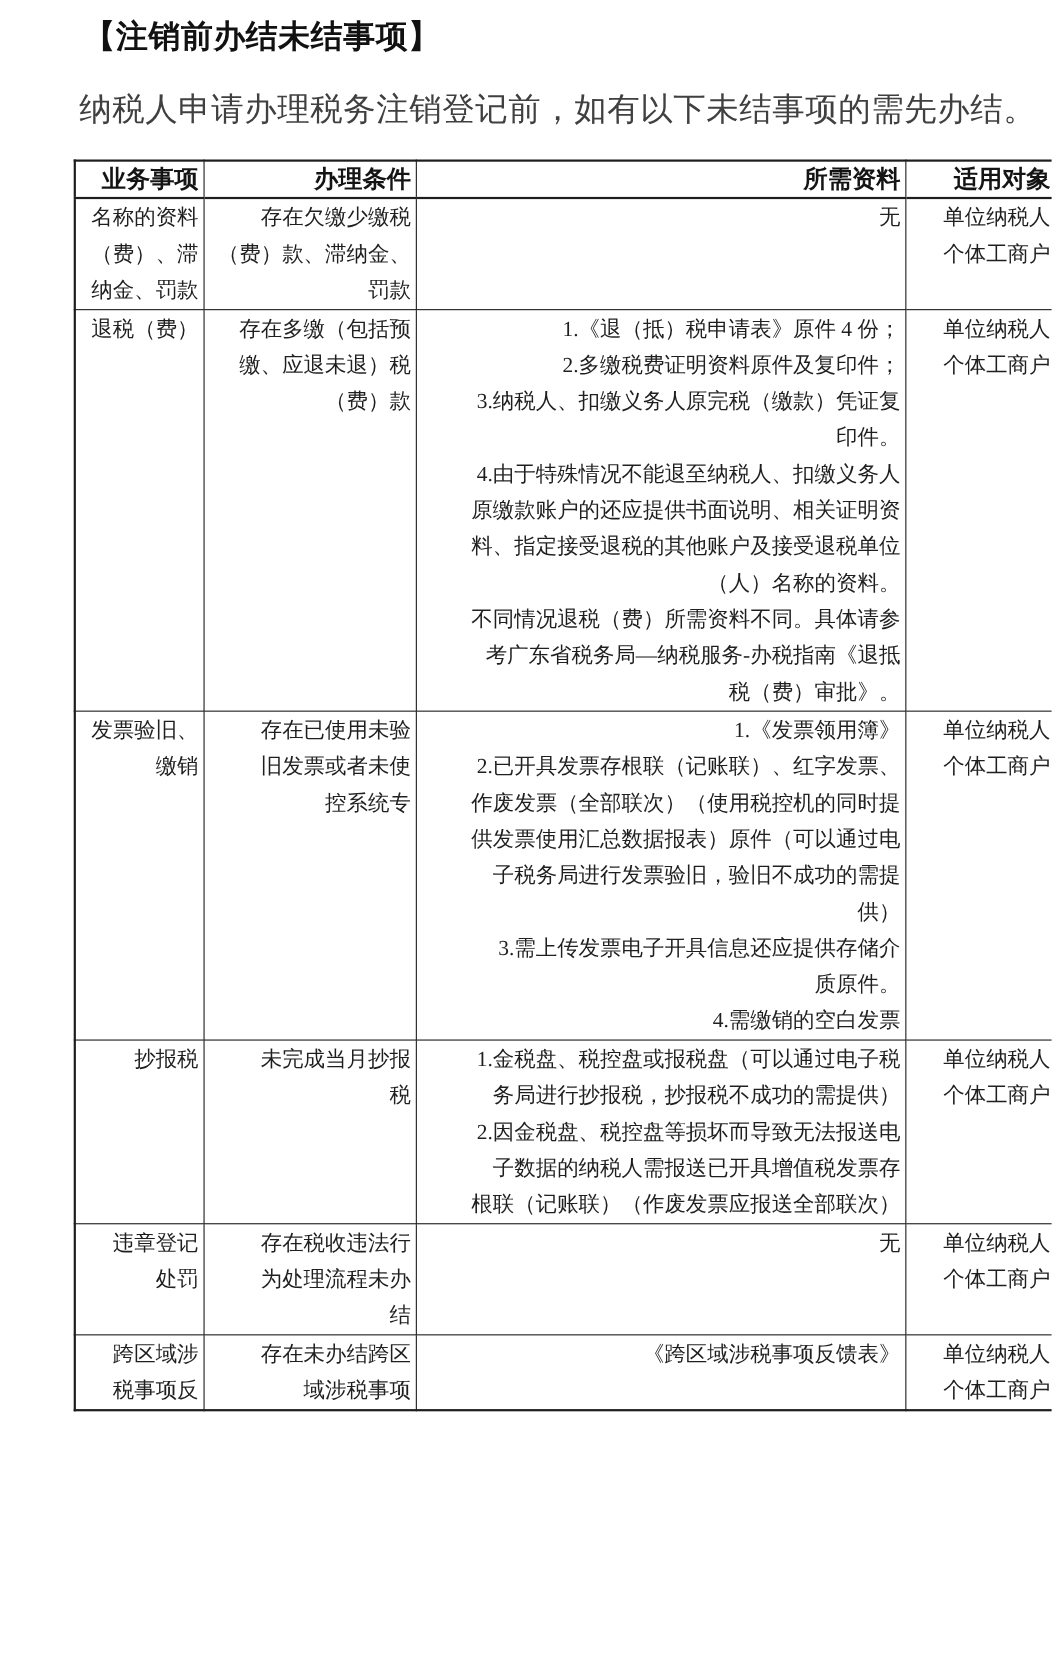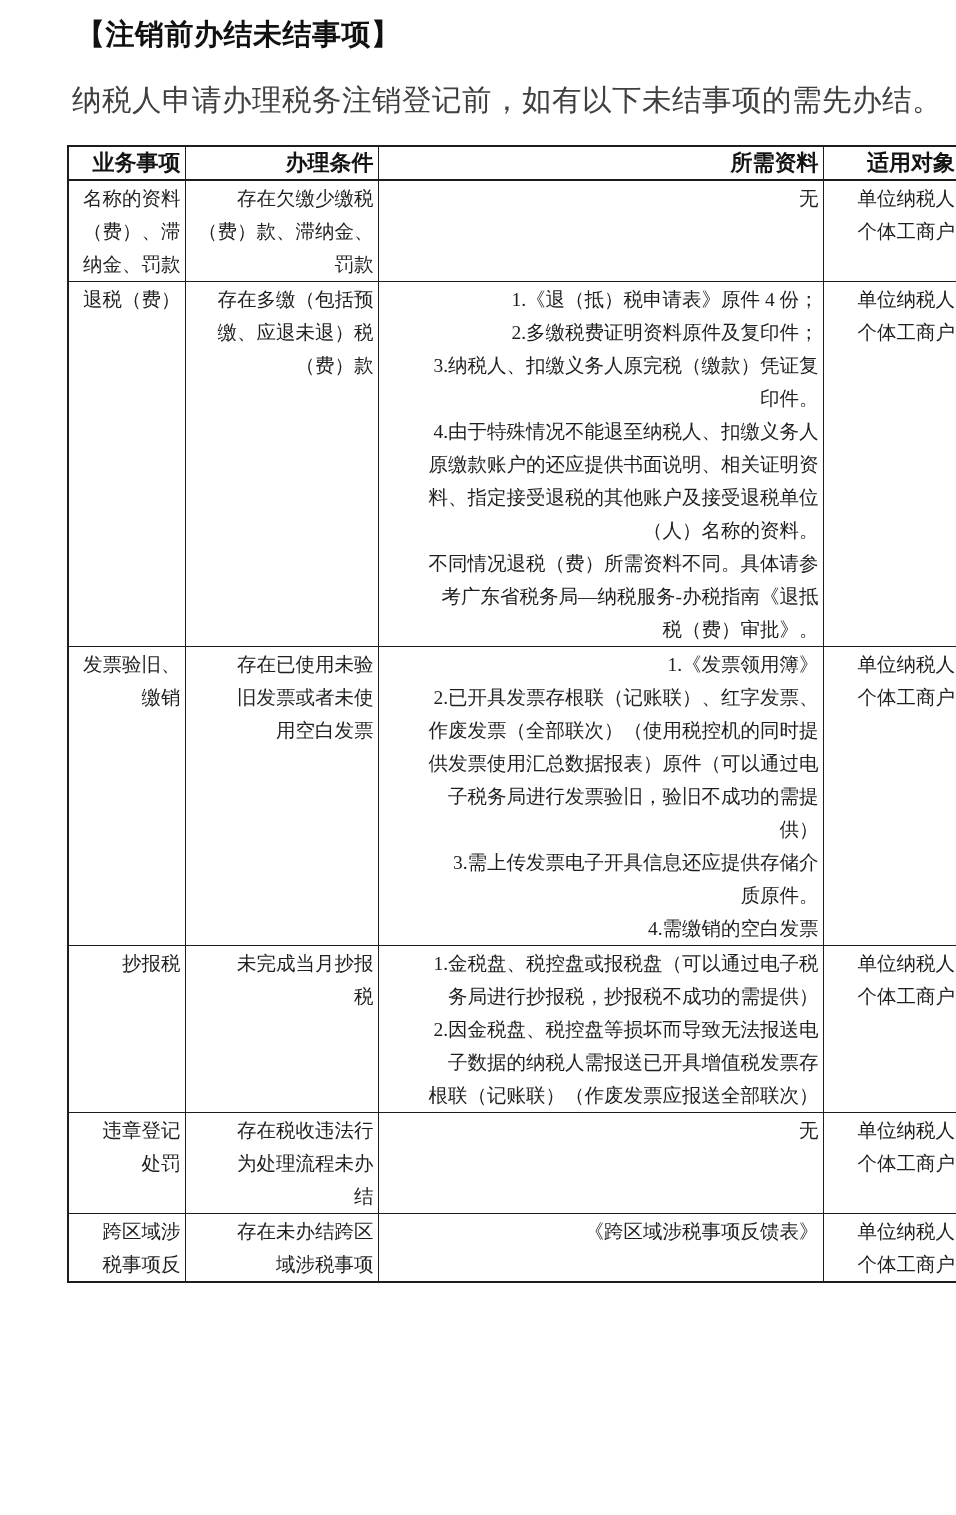--- a/index.html
+++ b/index.html
@@ -126,21 +126,21 @@
 税（费）审批》。</td>
     <td>单位纳税人
 个体工商户</td>
   </tr>
 
   <tr>
     <td>发票验旧、
 缴销</td>
     <td>存在已使用未验
 旧发票或者未使
-用空白发票</td>
+控系统专</td>
     <td>1.《发票领用簿》
 2.已开具发票存根联（记账联）、红字发票、
 作废发票（全部联次）（使用税控机的同时提
 供发票使用汇总数据报表）原件（可以通过电
 子税务局进行发票验旧，验旧不成功的需提
 供）
 3.需上传发票电子开具信息还应提供存储介
 质原件。
 4.需缴销的空白发票</td>
     <td>单位纳税人

